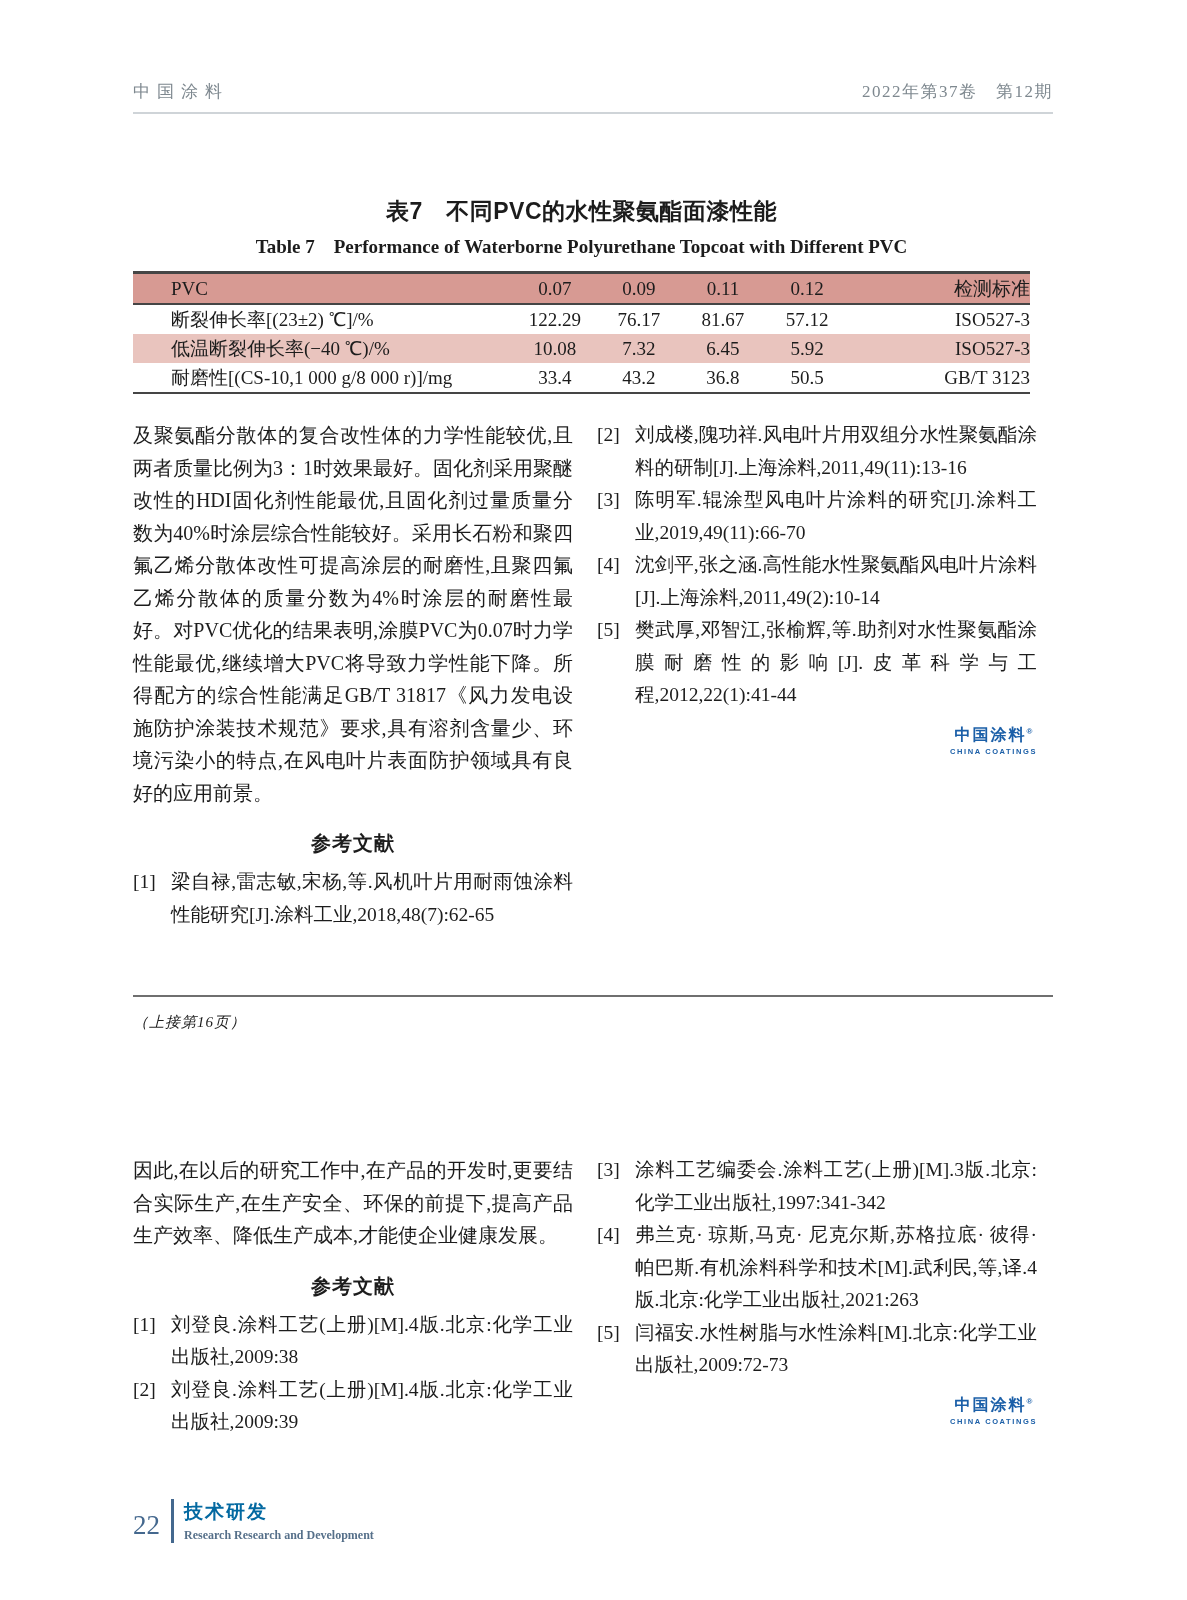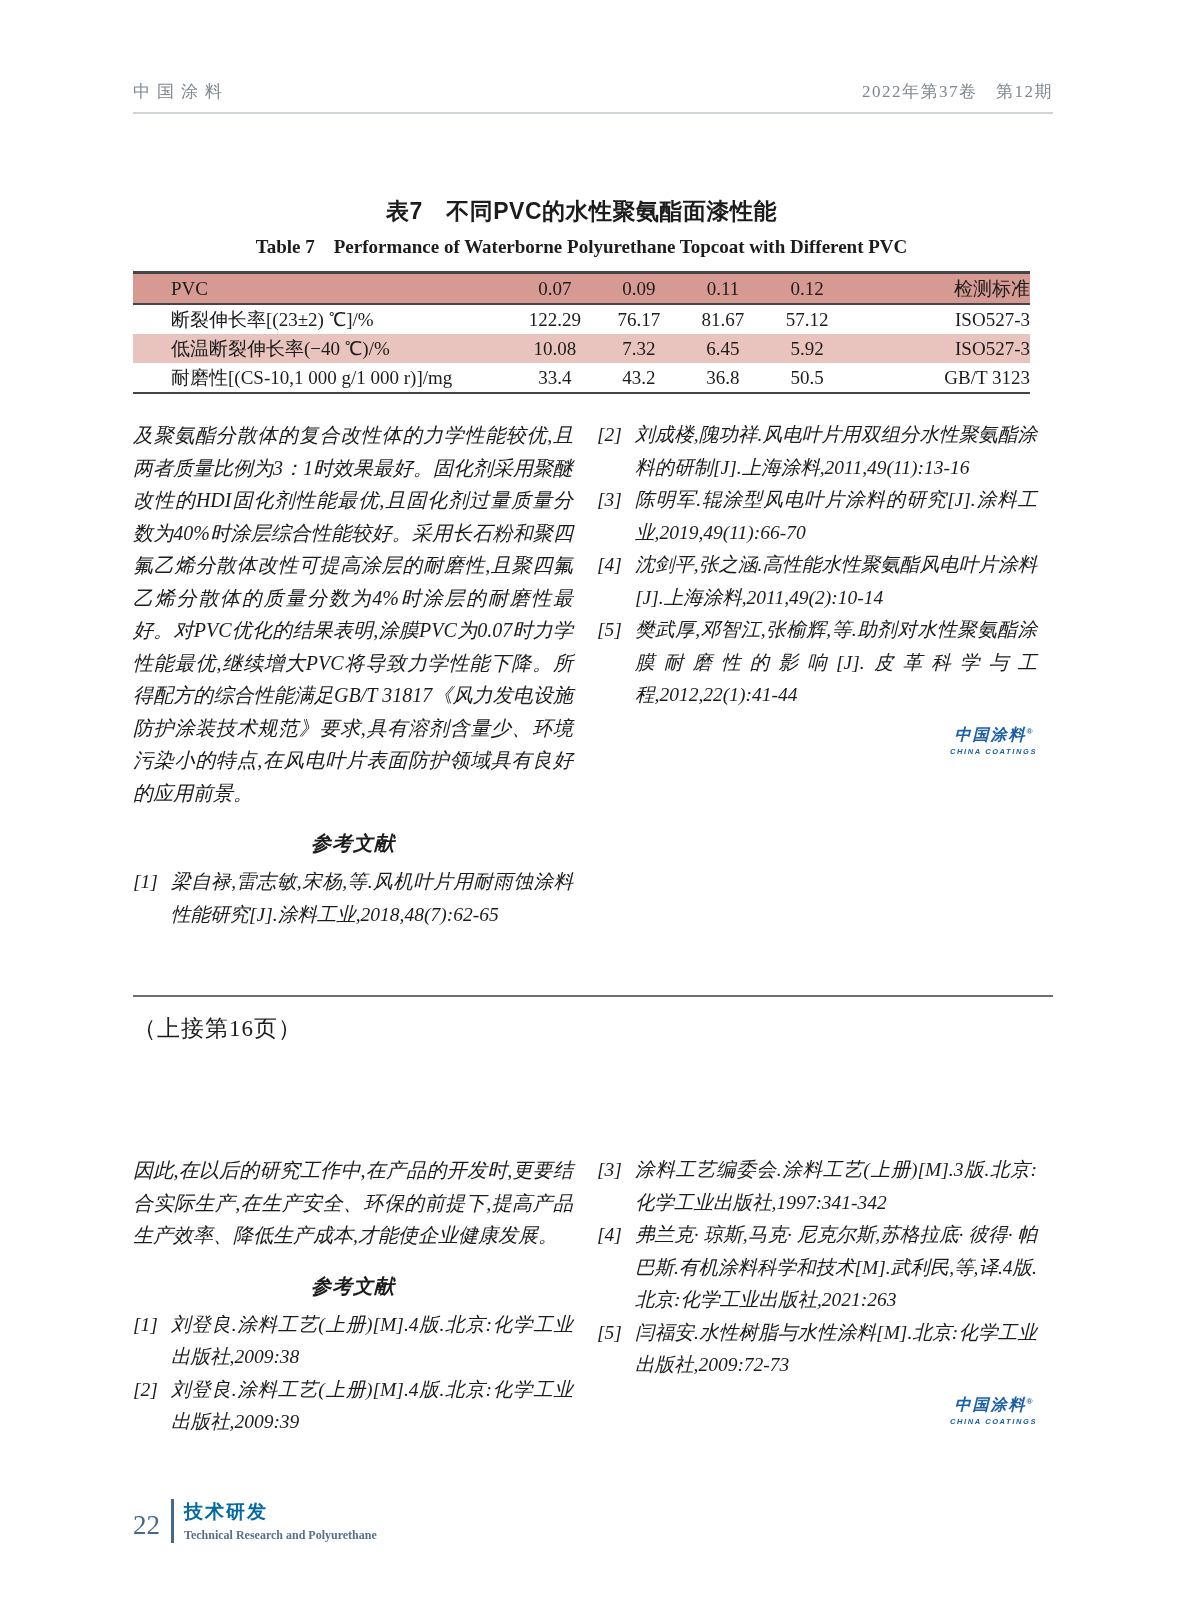--- a/index.html
+++ b/index.html
@@ -29,21 +29,21 @@
   }
   table.pvc thead tr { border-bottom:2px solid #454545; }
   table.pvc th, table.pvc td { font-weight:normal; height:29px; padding:0; }
   .c-label { text-align:left; padding-left:38px !important; width:42%; }
   .c-val   { text-align:center; width:9.3%; }
   .c-std   { text-align:right; width:20%; }
   
   .two-col { position:absolute; left:133px; width:904px; display:flex; gap:24px; }
   .article-1 { top:419px; }
   .article-2 { top:1154px; }
-  .col { width:440px;font-style:italic; }
+  .col { width:440px; }
   .body-text { margin:0; font-size:20px; line-height:32.5px; text-align:justify; }
   .ref-heading {
     text-align:center; font-weight:bold; font-size:20px;
     font-family:"Liberation Sans", sans-serif;
     margin-top:21px; margin-bottom:9px; letter-spacing:1px;
   }
   .ref-list { }
   .ref-item { display:flex; font-size:19.5px; line-height:32.5px; }
   .ref-num  { width:38px; flex-shrink:0; }
   .ref-text { flex:1; text-align:justify; }
@@ -54,21 +54,21 @@
     color:#1b5fa8; font-weight:bold; font-size:16px; letter-spacing:2px;
     font-family:"Liberation Sans", sans-serif;
   }
   .logo-reg { font-size:8px; vertical-align:super; letter-spacing:0; }
   .logo-en {
     color:#1b5fa8; font-weight:bold; font-size:7.5px; letter-spacing:1.6px;
     font-family:"Liberation Sans", sans-serif; margin-top:1px;
   }
   
   .section-divider { position:absolute; top:995px; left:133px; width:920px; border-top:2px solid #6f6f6f; }
-  .continuation { position:absolute; top:1013px; left:133px; font-size:23px; letter-spacing:1px; }
+  .continuation { position:absolute; top:1013px; left:133px; font-size:15px; letter-spacing:1px;font-style:italic; }
   
   .footer { position:absolute; top:1499px; left:133px; display:flex; align-items:center; }
   .footer-num { font-size:27px; color:#44688e; margin-right:11px; margin-top:8px; }
   .footer-bar { width:3px; align-self:stretch; background:#44688e; margin-right:10px; }
   .footer-cn {
     font-size:19px; font-weight:bold; color:#0369a1; letter-spacing:2px;
     font-family:"Liberation Sans", sans-serif;
   }
   .footer-en { font-size:12px; font-weight:bold; color:#56708a; margin-top:3px; }
 </style>
@@ -107,21 +107,21 @@
           </tr>
           <tr style="background: rgb(233, 196, 190);">
             <td class="c-label">低温断裂伸长率(−40 ℃)/%</td>
             <td class="c-val">10.08</td>
             <td class="c-val">7.32</td>
             <td class="c-val">6.45</td>
             <td class="c-val">5.92</td>
             <td class="c-std">ISO527-3</td>
           </tr>
           <tr>
-            <td class="c-label">耐磨性[(CS-10,1 000 g/1 000 r)]/mg</td>
+            <td class="c-label">耐磨性[(CS-10,1 000 g/8 000 r)]/mg</td>
             <td class="c-val">33.4</td>
             <td class="c-val">43.2</td>
             <td class="c-val">36.8</td>
             <td class="c-val">50.5</td>
             <td class="c-std">GB/T 3123</td>
           </tr>
         </tbody>
     </table>
   </div>
 
@@ -215,17 +215,17 @@
         </div>
       </div>
     </div>
   </div>
 
   <div class="footer">
     <span class="footer-num">22</span>
     <span class="footer-bar"></span>
     <span>
       <div class="footer-cn">技术研发</div>
-      <div class="footer-en">Technical Research and Polyurethane</div>
+      <div class="footer-en">Research Research and Development</div>
     </span>
   </div>
 
 </div>
 
 </body></html>

